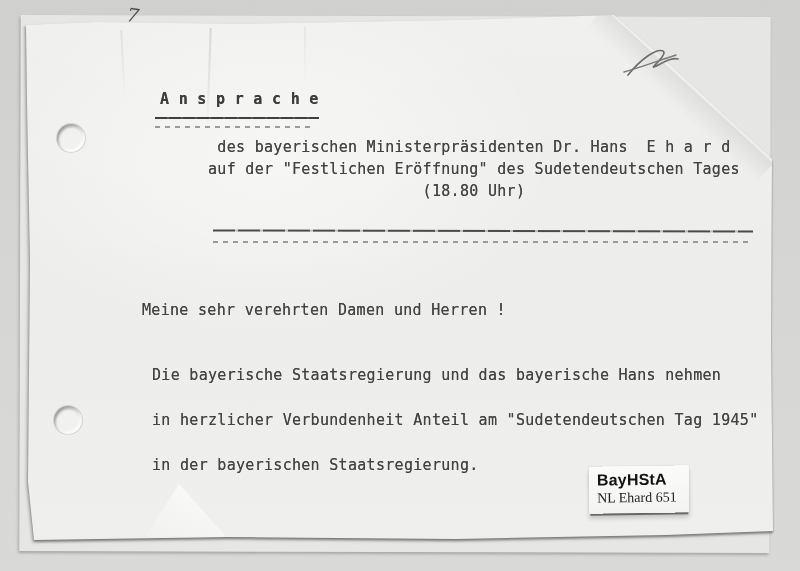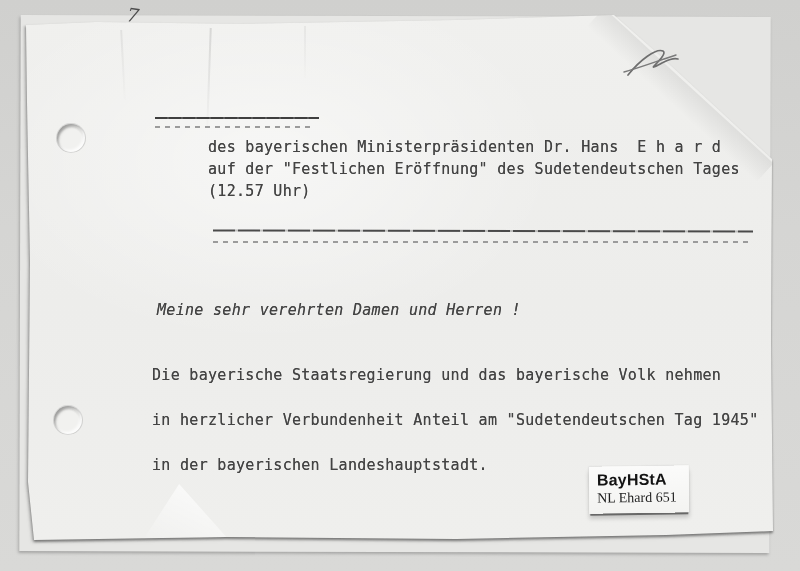--- a/index.html
+++ b/index.html
@@ -52,32 +52,32 @@
   }
   .doc-title{left:134px; top:78px; line-height:18px; font-weight:bold; color:#3d3d3d;}
   .title-underline{
     position:absolute; left:129px; top:105px; width:164px; height:2px;
     background:repeating-linear-gradient(90deg,#3f3f3f 0 12px,#5a5a5a 12px 14px);
   }
   .title-dotted{
     position:absolute; left:129px; top:114px; width:160px; height:2px;
     background:repeating-linear-gradient(90deg,#9b9b9b 0 5px, transparent 5px 10px);
   }
-  .header-block{position:absolute; left:182px; top:124px; line-height:22px;}
+  .header-block{position:absolute; left:182px; top:124px; line-height:22px;text-align:center;}
   .header-block .typeline{position:static; display:block;}
   .rule-dark{
     position:absolute; left:187px; top:218px; width:540px; height:2px;
     background:repeating-linear-gradient(90deg,#4a4a4a 0 22px, rgba(74,74,74,0.3) 22px 25px);
     transform:rotate(0.1deg);
   }
   .rule-dotted{
     position:absolute; left:187px; top:229px; width:536px; height:2px;
     background:repeating-linear-gradient(90deg,#9b9b9b 0 5px, transparent 5px 10px);
   }
-  .salutation{left:131px; top:289px; line-height:18px;font-style:italic;}
+  .salutation{left:116px; top:289px; line-height:18px;}
   .body-block{position:absolute; left:126px; top:341px; line-height:45px;}
   .body-block .typeline{position:static; display:block;}
   .stamp{
     position:absolute; left:563px; top:454px; width:100px; height:47px;
     background:linear-gradient(180deg,#fbfbfa,#f3f3f1);
     transform:rotate(-0.8deg);
     box-shadow:0 3px 0 -1px rgba(55,55,55,0.65), 0 5px 4px rgba(0,0,0,0.18), 0 0 1px rgba(120,120,120,0.5);
     padding:4px 0 0 8px; box-sizing:border-box;
   }
   .stamp-line1{
@@ -105,38 +105,39 @@
 
       <div class="corner-shade"></div>
       <div class="crease c1"></div>
       <div class="crease c2"></div>
       <div class="crease c3"></div>
       <div class="fold"></div>
 
       <div class="hole h1"></div>
       <div class="hole h2"></div>
 
+      <div class="typeline doc-title">A n s p r a c h e</div>
       <div class="title-underline"></div>
       <div class="title-dotted"></div>
 
       <div class="header-block">
         <div class="typeline">des bayerischen Ministerpräsidenten Dr. Hans  E h a r d</div>
         <div class="typeline">auf der "Festlichen Eröffnung" des Sudetendeutschen Tages</div>
-        <div class="typeline">(12.57 Uhr)</div>
+        <div class="typeline">(18.80 Uhr)</div>
       </div>
 
       <div class="rule-dark"></div>
       <div class="rule-dotted"></div>
 
       <div class="typeline salutation">Meine sehr verehrten Damen und Herren !</div>
 
       <div class="body-block">
-        <div class="typeline">Die bayerische Staatsregierung und das bayerische Volk nehmen</div>
+        <div class="typeline">Die bayerische Staatsregierung und das bayerische Hans nehmen</div>
         <div class="typeline">in herzlicher Verbundenheit Anteil am "Sudetendeutschen Tag 1945"</div>
-        <div class="typeline">in der bayerischen Landeshauptstadt.</div>
+        <div class="typeline">in der bayerischen Staatsregierung.</div>
       </div>
 
       <div class="stamp">
         <div class="stamp-line1">BayHStA</div>
         <div class="stamp-line2">NL Ehard 651</div>
       </div>
 
     </div>
   </div>
 

